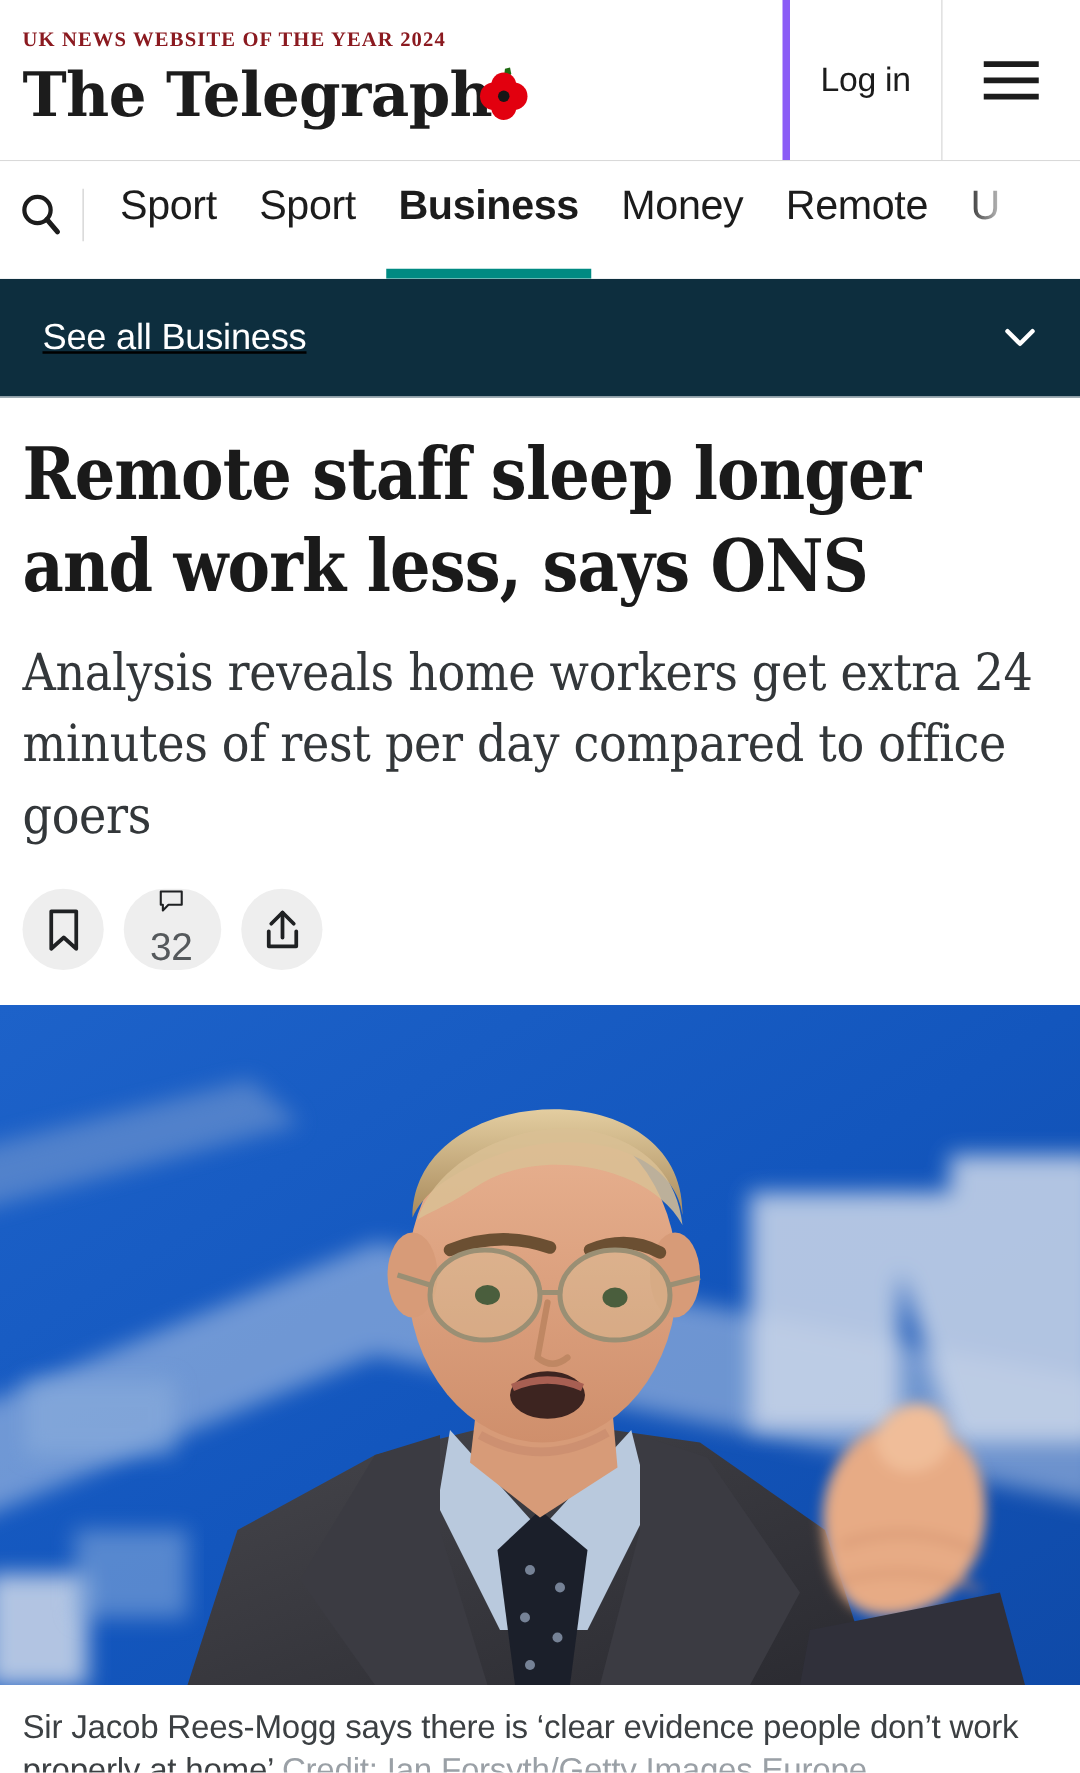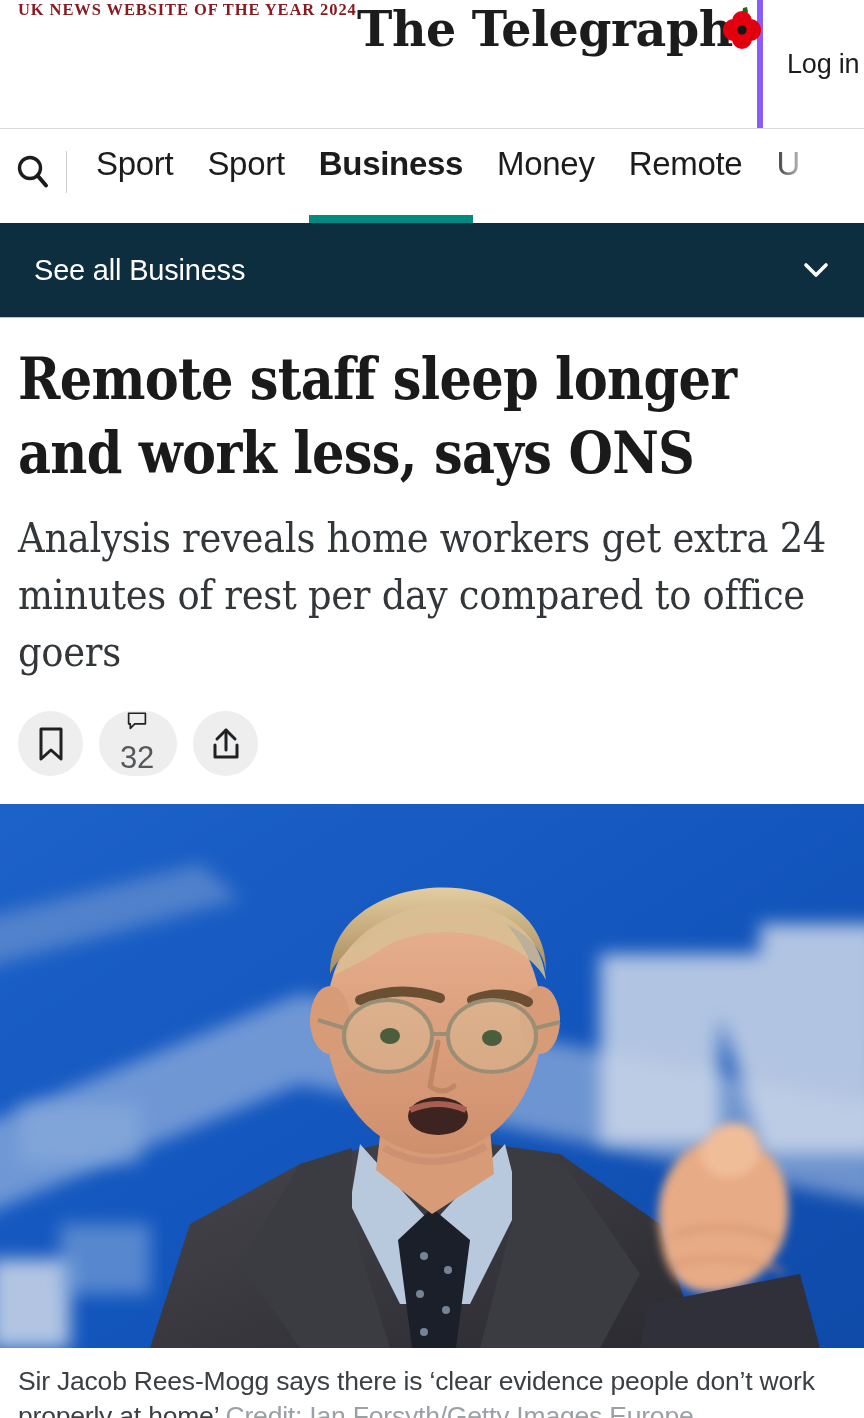--- a/index.html
+++ b/index.html
@@ -17,21 +17,21 @@
     position: relative;
     height: 129px;
     display: flex;
     align-items: stretch;
     border-bottom: 1px solid #d9d9d9;
     background: #fff;
   }
   .brand-block {
     flex: 1 1 auto;
     display: flex;
-    flex-direction: row;
+    flex-direction: column;
     justify-content: center;
     padding-left: 18px;
   }
   .award-line {
     font-family: "Liberation Serif", serif;
     font-weight: 700;
     font-size: 16.5px;
     letter-spacing: 0.9px;
     color: #8b1a20;
     text-transform: uppercase;
@@ -147,20 +147,21 @@
 
   
   .seeall-bar {
     height: 95px;
     background: #0d2e3e;
     display: flex;
     align-items: center;
     justify-content: space-between;
     padding: 0 31px 0 34px;
     border-bottom: 1px solid #b9c4ca;
+    text-decoration: underline;
   }
   .seeall-label {
     color: #ffffff;
     font-size: 29px;
     font-weight: 400;
     letter-spacing: -0.2px;
   }
   .chev { width: 34px; height: 34px; display: block; }
 
   

